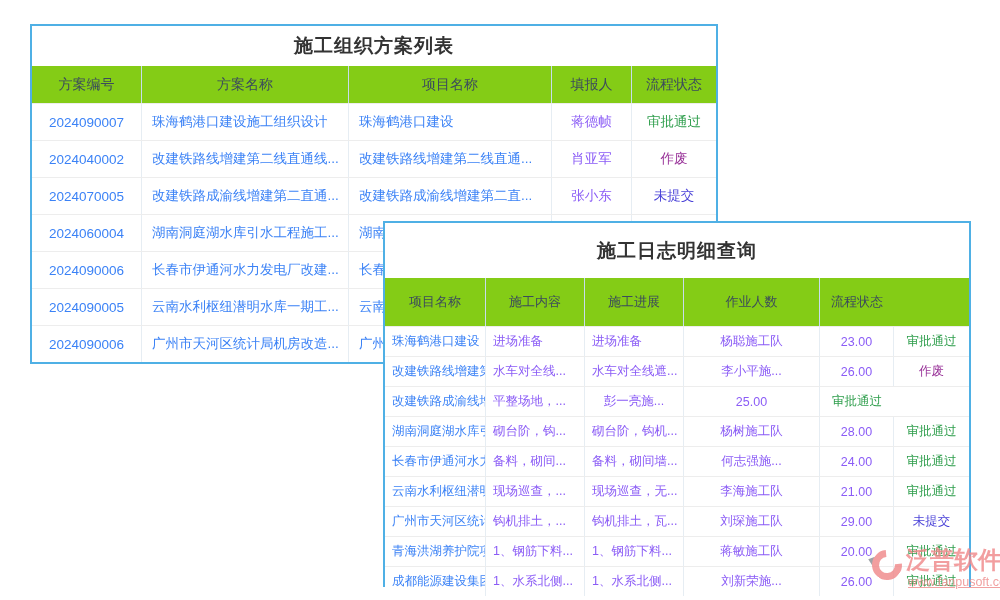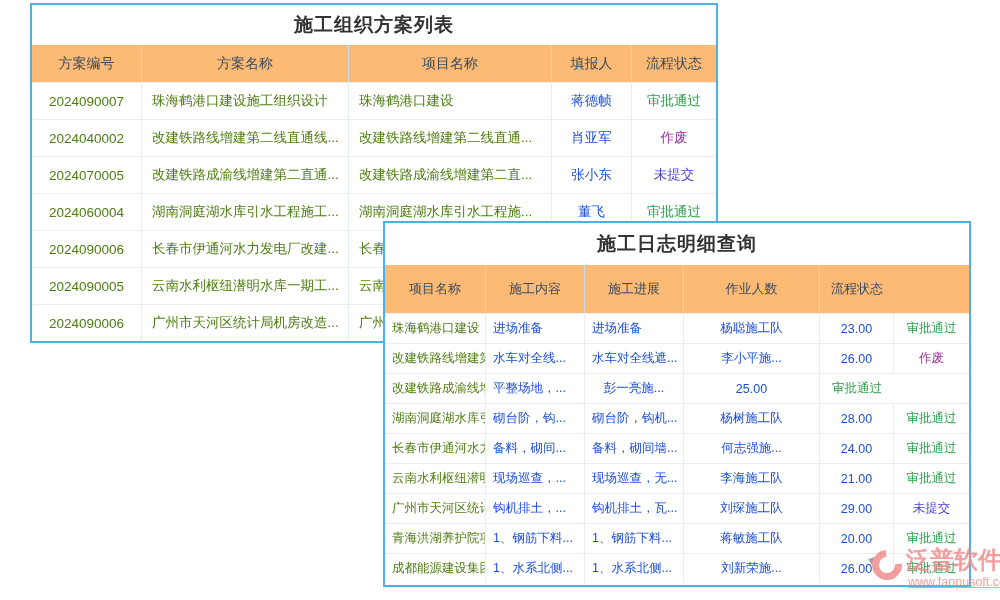--- a/index.html
+++ b/index.html
@@ -3,45 +3,45 @@
 <meta charset="utf-8">
 <style>
   * { margin:0; padding:0; box-sizing:border-box; }
   html,body { width:1000px; height:600px; background:#ffffff; font-family:"Liberation Sans","DejaVu Sans",sans-serif; }
   .stage { position:relative; width:1000px; height:600px; background:#fff; overflow:hidden; }
 
   
   .win { position:absolute; background:#fff; border:2px solid #4FB0E5; }
   .win-title { display:flex; align-items:center; justify-content:center;
                font-weight:bold; color:#333; letter-spacing:1px; }
-  .thead { display:grid; background:#fdba74; color:#3C4B5C; }
+  .thead { display:grid; background:#84cc16; color:#3C4B5C; }
   .thead .hcell { display:flex; align-items:center; justify-content:center; text-align:center;
                   border-right:1px solid #C8DCEE; line-height:1.25; padding:0 4px; }
   .thead .hcell:last-child { border-right:none; }
   .trow { display:grid; border-top:1px solid #EDEDED; background:#fff; }
   .cell { display:flex; align-items:center; justify-content:center;
           border-right:1px solid #E6EDF3; overflow:hidden; white-space:nowrap; }
   .cell:last-child { border-right:none; }
   .cell-left { justify-content:flex-start; padding-left:10px; padding-right:4px; }
-  .link { color:#4d7c0f; }
-  .plain { color:#1d4ed8; }
+  .link { color:#3b82f6; }
+  .plain { color:#8b5cf6; }
   .st-approved { color:#2E9E4C; text-decoration-color:#7BC89A; }
   .st-void { color:#993399; }
   .st-unsubmitted { color:#4B43D8; }
   .st-none { color:transparent; }
 
   
-  #back-win { left:30px; top:3px; width:688px; height:340px; z-index:1; }
+  #back-win { left:30px; top:24px; width:688px; height:340px; z-index:1; }
   #back-win .win-title { height:40px; font-size:19px; }
   #back-win .thead { height:37px; font-size:14px; grid-template-columns:110px 207px 203px 80px 1fr; }
   #back-win .trow { height:37px; font-size:13.5px; grid-template-columns:110px 207px 203px 80px 1fr; }
 
   
   #front-win { left:383px; top:221px; width:588px; height:366px; z-index:2; }
-  #front-win .win-title { height:42px; font-size:19px;text-align:right; }
+  #front-win .win-title { height:55px; font-size:19px;text-align:right; }
   #front-win .thead { height:48px; font-size:13px; grid-template-columns:101px 99px 99px 136px 74px 1fr; }
   #front-win .trow { height:30px; font-size:12.5px; grid-template-columns:101px 99px 99px 136px 74px 1fr; }
   #front-win .cell-left { padding-left:7px; padding-right:0; }
 
   
   .watermark { position:absolute; left:858px; top:534px; width:160px; height:60px; z-index:5; opacity:.82; }
   .wm-logo { position:absolute; left:14px; top:16px; width:30px; height:30px; border-radius:50%;
              border:7px solid #F0898B; border-top-color:transparent; transform:rotate(40deg); }
   .wm-logo-tail { position:absolute; left:10px; top:18px; width:0; height:0;
              border-top:9px solid transparent; border-bottom:9px solid transparent;

